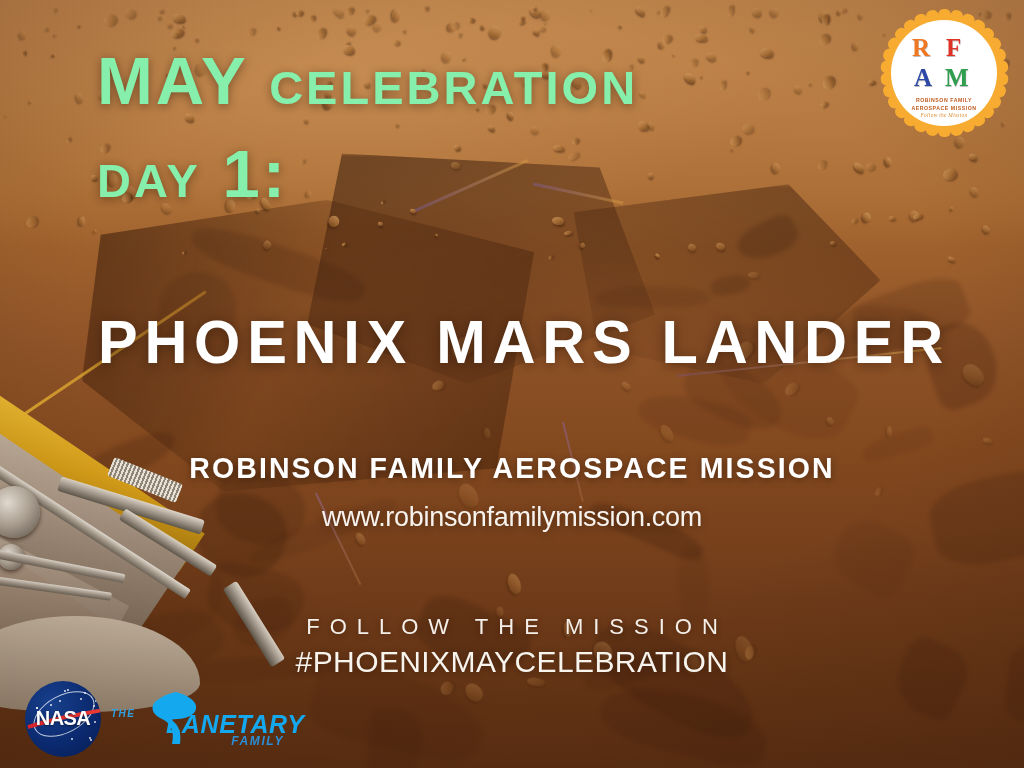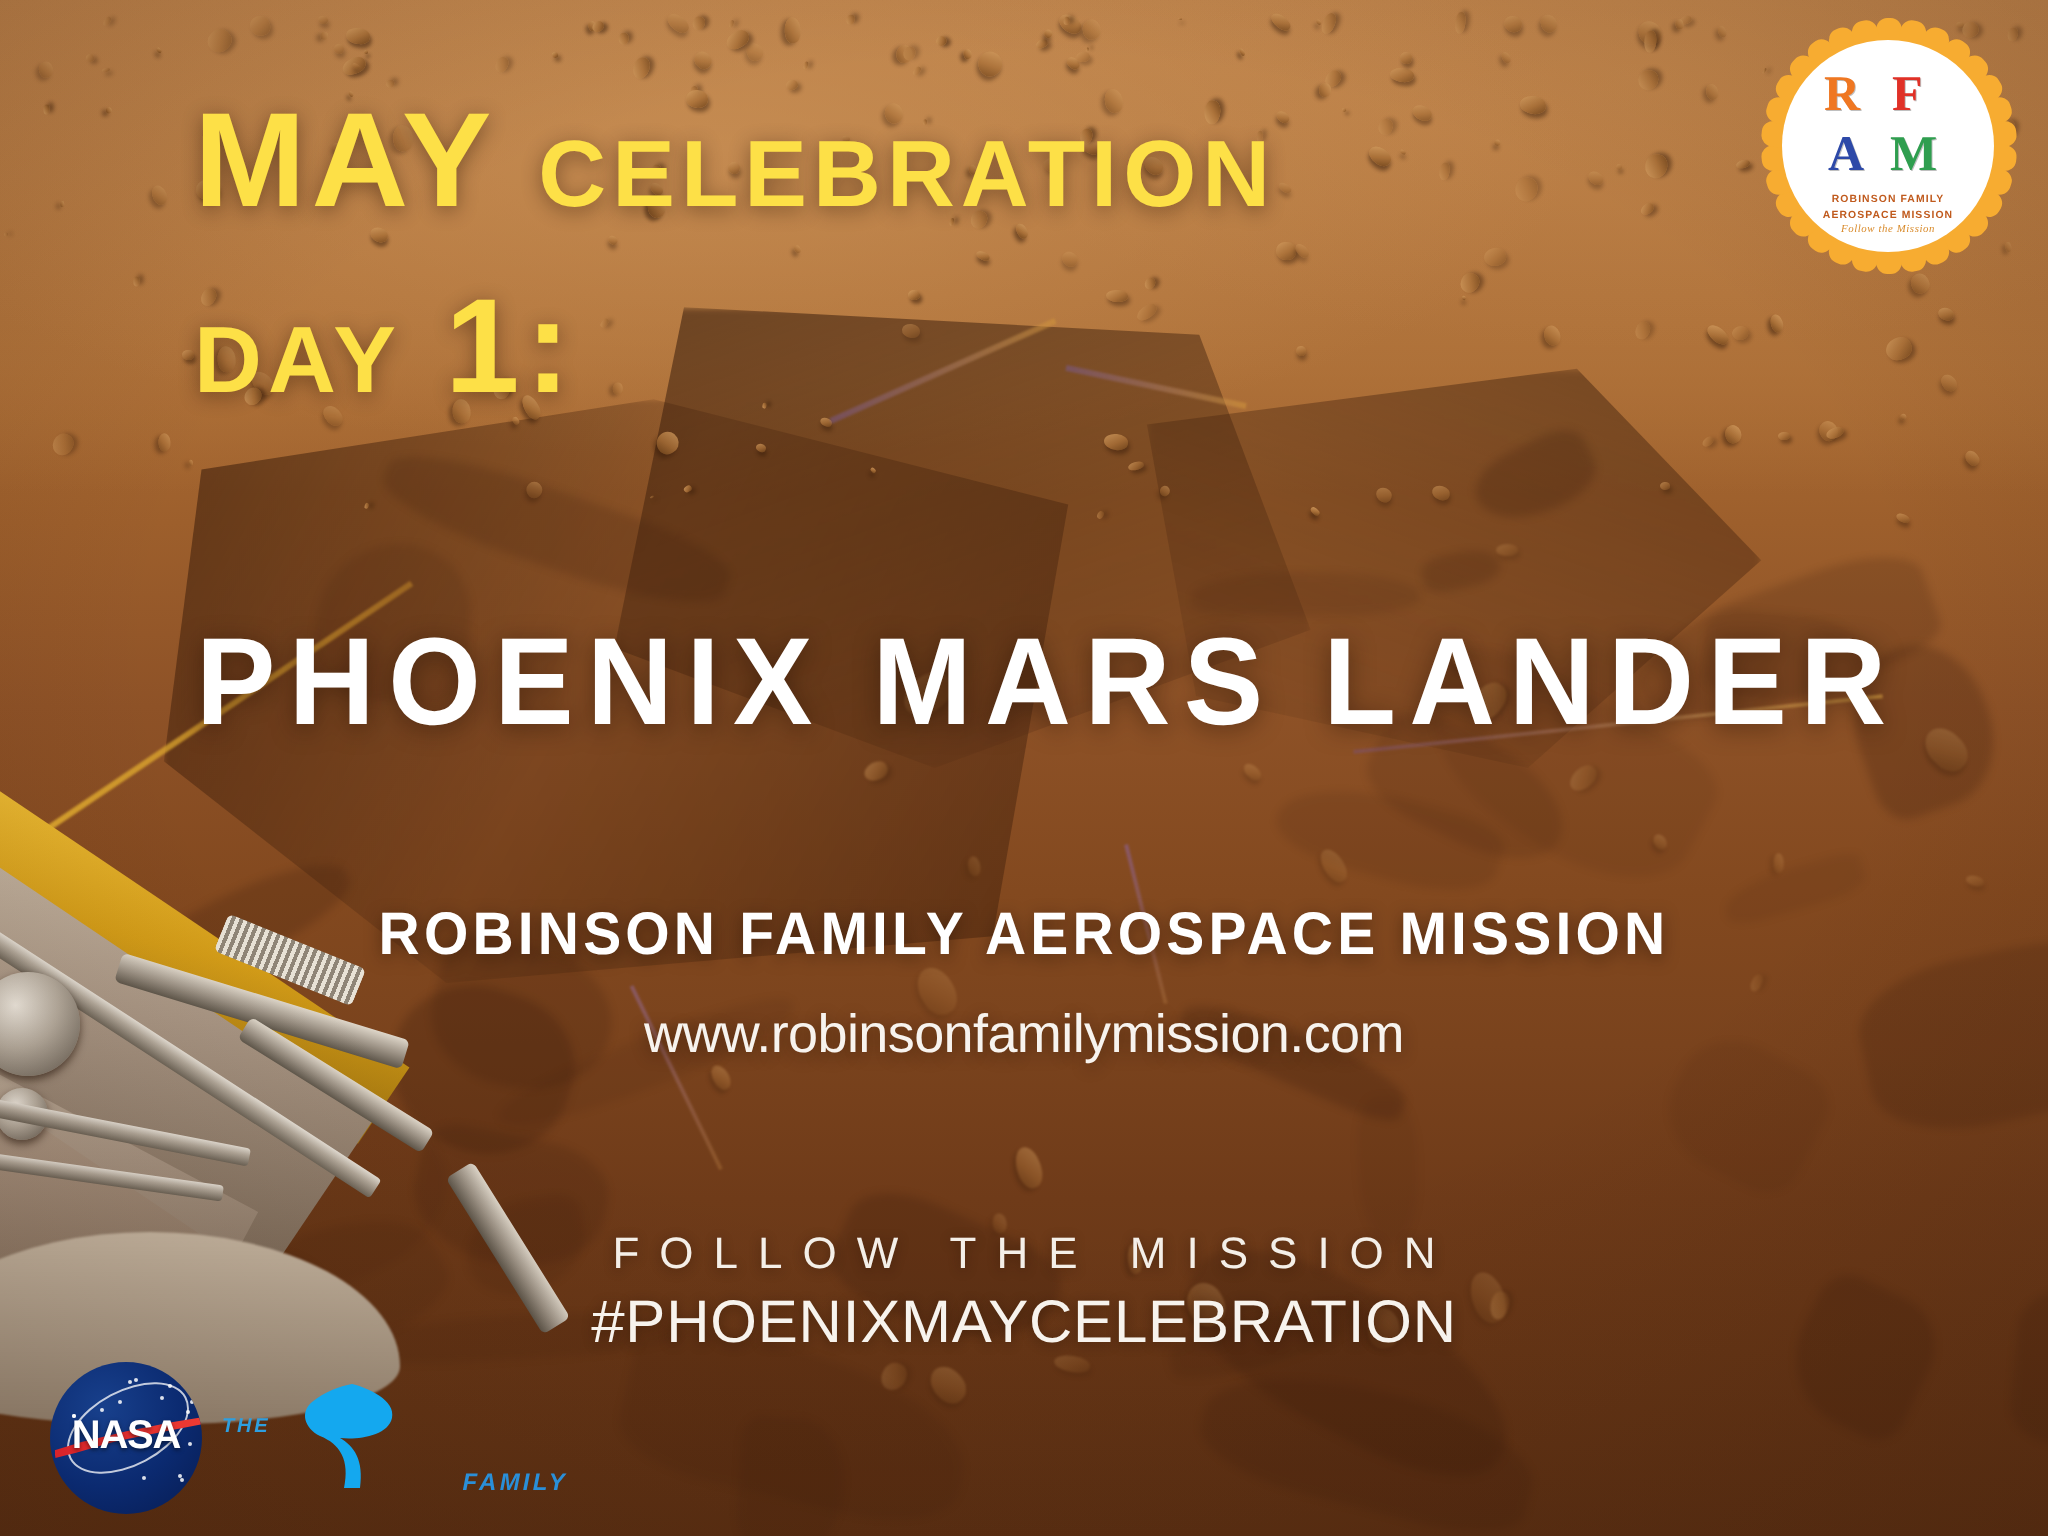--- a/index.html
+++ b/index.html
@@ -139,21 +139,21 @@
     border-radius:50% 50% 46% 46% / 70% 70% 30% 30%;
     filter:blur(.4px);
   }
 
   
   .title-block {
     position:absolute; left:0; top:0; width:100%;
   }
 
   .headline {
-    color:#fde047;
+    color:#86efac;
     font-family:"Liberation Sans Narrow","Liberation Sans",sans-serif;
     font-weight:700;
     font-variant:small-caps;
     text-transform:lowercase;
     letter-spacing:2px;
     line-height:.96;
     text-shadow:0 2px 10px rgba(40,18,5,.45);
   }
   .line-1 {
     position:absolute; left:97px; top:49px;
@@ -754,16 +754,17 @@
     </div>
     <div class="nasa-word">NASA</div>
   </div>
 
   <div class="tps-logo">
     <div class="tps-the">THE</div>
     <svg class="tps-swoop" viewBox="0 0 56 56">
       <path d="M30 2 C38 4 52 10 50 19 C48 28 33 30 24 29 C31 33 36 40 34 54 L26 54 C29 40 24 32 14 28 C6 24 4 16 10 11 C16 6 24 3 30 2 Z" fill="#14a8ef"></path>
       <path d="M27 8 C33 9 43 13 42 18 C41 24 30 25 23 24 C27 18 26 12 27 8 Z" fill="#ffffff" opacity="0"></path>
     </svg>
+    <div class="tps-word">LANETARY</div>
     <div class="tps-society">FAMILY</div>
   </div>
 
 </div>
 
 </body></html>

